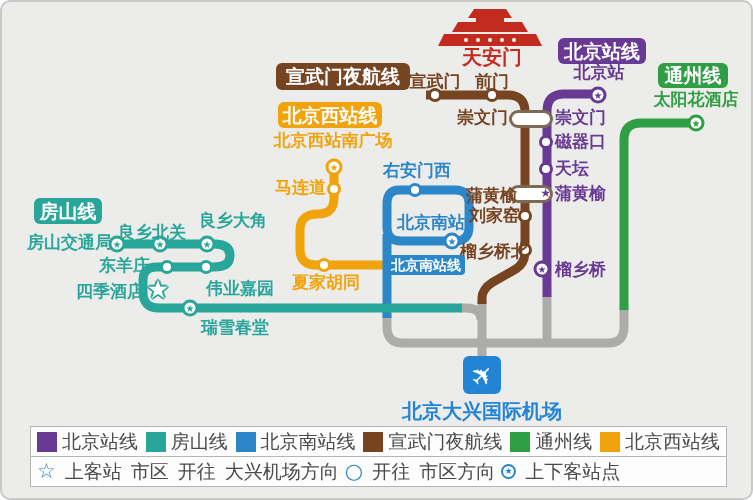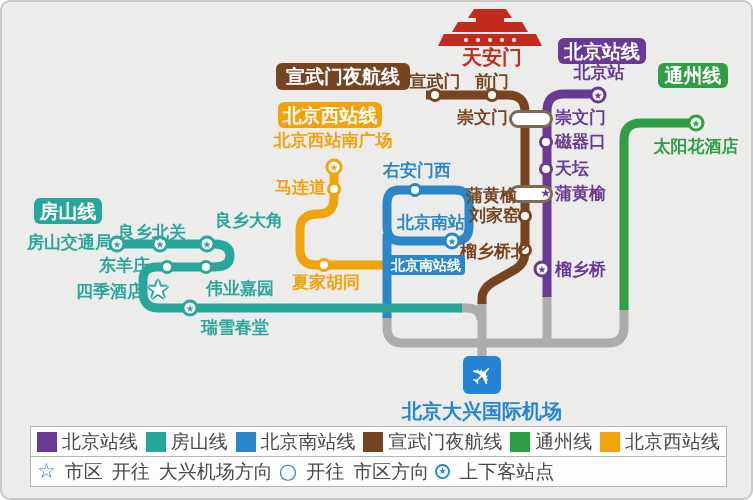--- a/index.html
+++ b/index.html
@@ -100,21 +100,21 @@
         <span style="color: rgb(41, 166, 154);">★</span>
       </div>
       <div class="st-label" style="left: 14px; top: 232px; width: 96px; text-align: right; color: rgb(41, 166, 154);">房山交通局</div>
       <div class="st-starcircle" style="left: 158px; top: 242px; border-color: rgb(41, 166, 154);">
         <span style="color: rgb(41, 166, 154);">★</span>
       </div>
       <div class="st-label" style="left: 110px; top: 210px; width: 80px; text-align: center; color: rgb(41, 166, 154); margin-top: 12px;">良乡北关</div>
       <div class="st-starcircle" style="left: 205px; top: 242px; border-color: rgb(41, 166, 154);">
         <span style="color: rgb(41, 166, 154);">★</span>
       </div>
-      <div class="st-label" style="left: 207px; top: 210px; width: 80px; text-align: center; color: rgb(41, 166, 154);">良乡大角</div>
+      <div class="st-label" style="left: 191px; top: 210px; width: 80px; text-align: center; color: rgb(41, 166, 154);">良乡大角</div>
       <div class="st-circle" style="left: 204px; top: 265px; border-color: rgb(41, 166, 154);"></div>
       <div class="st-label" style="left: 198px; top: 278px; width: 80px; text-align: center; color: rgb(41, 166, 154);">伟业嘉园</div>
       <div class="st-circle" style="left: 165px; top: 265px; border-color: rgb(41, 166, 154);"></div>
       <div class="st-label" style="left: 86px; top: 255px; width: 62px; text-align: right; color: rgb(41, 166, 154);">东羊庄</div>
       <div class="st-bigstar" style="left: 156px; top: 289px; --oc: #29A69A;">★</div>
       <div class="st-label" style="left: 56px; top: 281px; width: 86px; text-align: right; color: rgb(41, 166, 154);">四季酒店</div>
       <div class="st-starcircle" style="left: 188px; top: 306px; border-color: rgb(41, 166, 154);">
         <span style="color: rgb(41, 166, 154);">★</span>
       </div>
       <div class="st-label" style="left: 149px; top: 317px; width: 80px; text-align: center; color: rgb(41, 166, 154); margin-left: 44px;">瑞雪春堂</div>
@@ -152,21 +152,21 @@
       <div class="st-circle" style="left: 544px; top: 167px; border-color: rgb(104, 58, 148);"></div>
       <div class="st-label" style="left: 553px; top: 158px; width: 64px; text-align: left; color: rgb(104, 58, 148);">天坛</div>
       <div class="st-label" style="left: 553px; top: 183px; width: 66px; text-align: left; color: rgb(104, 58, 148);">蒲黄榆</div>
       <div class="st-starcircle" style="left: 540px; top: 267px; border-color: rgb(104, 58, 148);">
         <span style="color: rgb(104, 58, 148);">★</span>
       </div>
       <div class="st-label" style="left: 553px; top: 259px; width: 64px; text-align: left; color: rgb(104, 58, 148);">榴乡桥</div>
       <div class="st-starcircle" style="left: 694px; top: 121px; border-color: rgb(47, 158, 68);">
         <span style="color: rgb(47, 158, 68);">★</span>
       </div>
-      <div class="st-label" style="left: 638px; top: 89px; width: 112px; text-align: center; color: rgb(47, 158, 68); margin-top: 47px;">太阳花酒店</div>
+      <div class="st-label" style="left: 638px; top: 89px; width: 112px; text-align: center; color: rgb(47, 158, 68);">太阳花酒店</div>
     </div>
 
   <div class="airport-icon">
     <span class="plane">✈</span>
   </div>
   <div class="label-airport">北京大兴国际机场</div>
 
   <div class="legend-box" id="legend-lines">
       <div class="lg-item">
         <span class="lg-square" style="background: rgb(104, 58, 148);"></span>
@@ -189,20 +189,21 @@
         <span>通州线</span>
       </div>
       <div class="lg-item">
         <span class="lg-square" style="background: rgb(240, 163, 11);"></span>
         <span>北京西站线</span>
       </div>
     </div>
   <div class="legend-box" id="legend-notes">
       <div class="lg-note">
         <span class="lg-sym">☆</span>
+        <span>上客站</span>
         <span>市区</span>
         <span>开往</span>
         <span>大兴机场方向</span>
       </div>
       <div class="lg-note">
         <span class="lg-sym">○</span>
         <span>开往</span>
         <span>市区方向</span>
       </div>
       <div class="lg-note">

